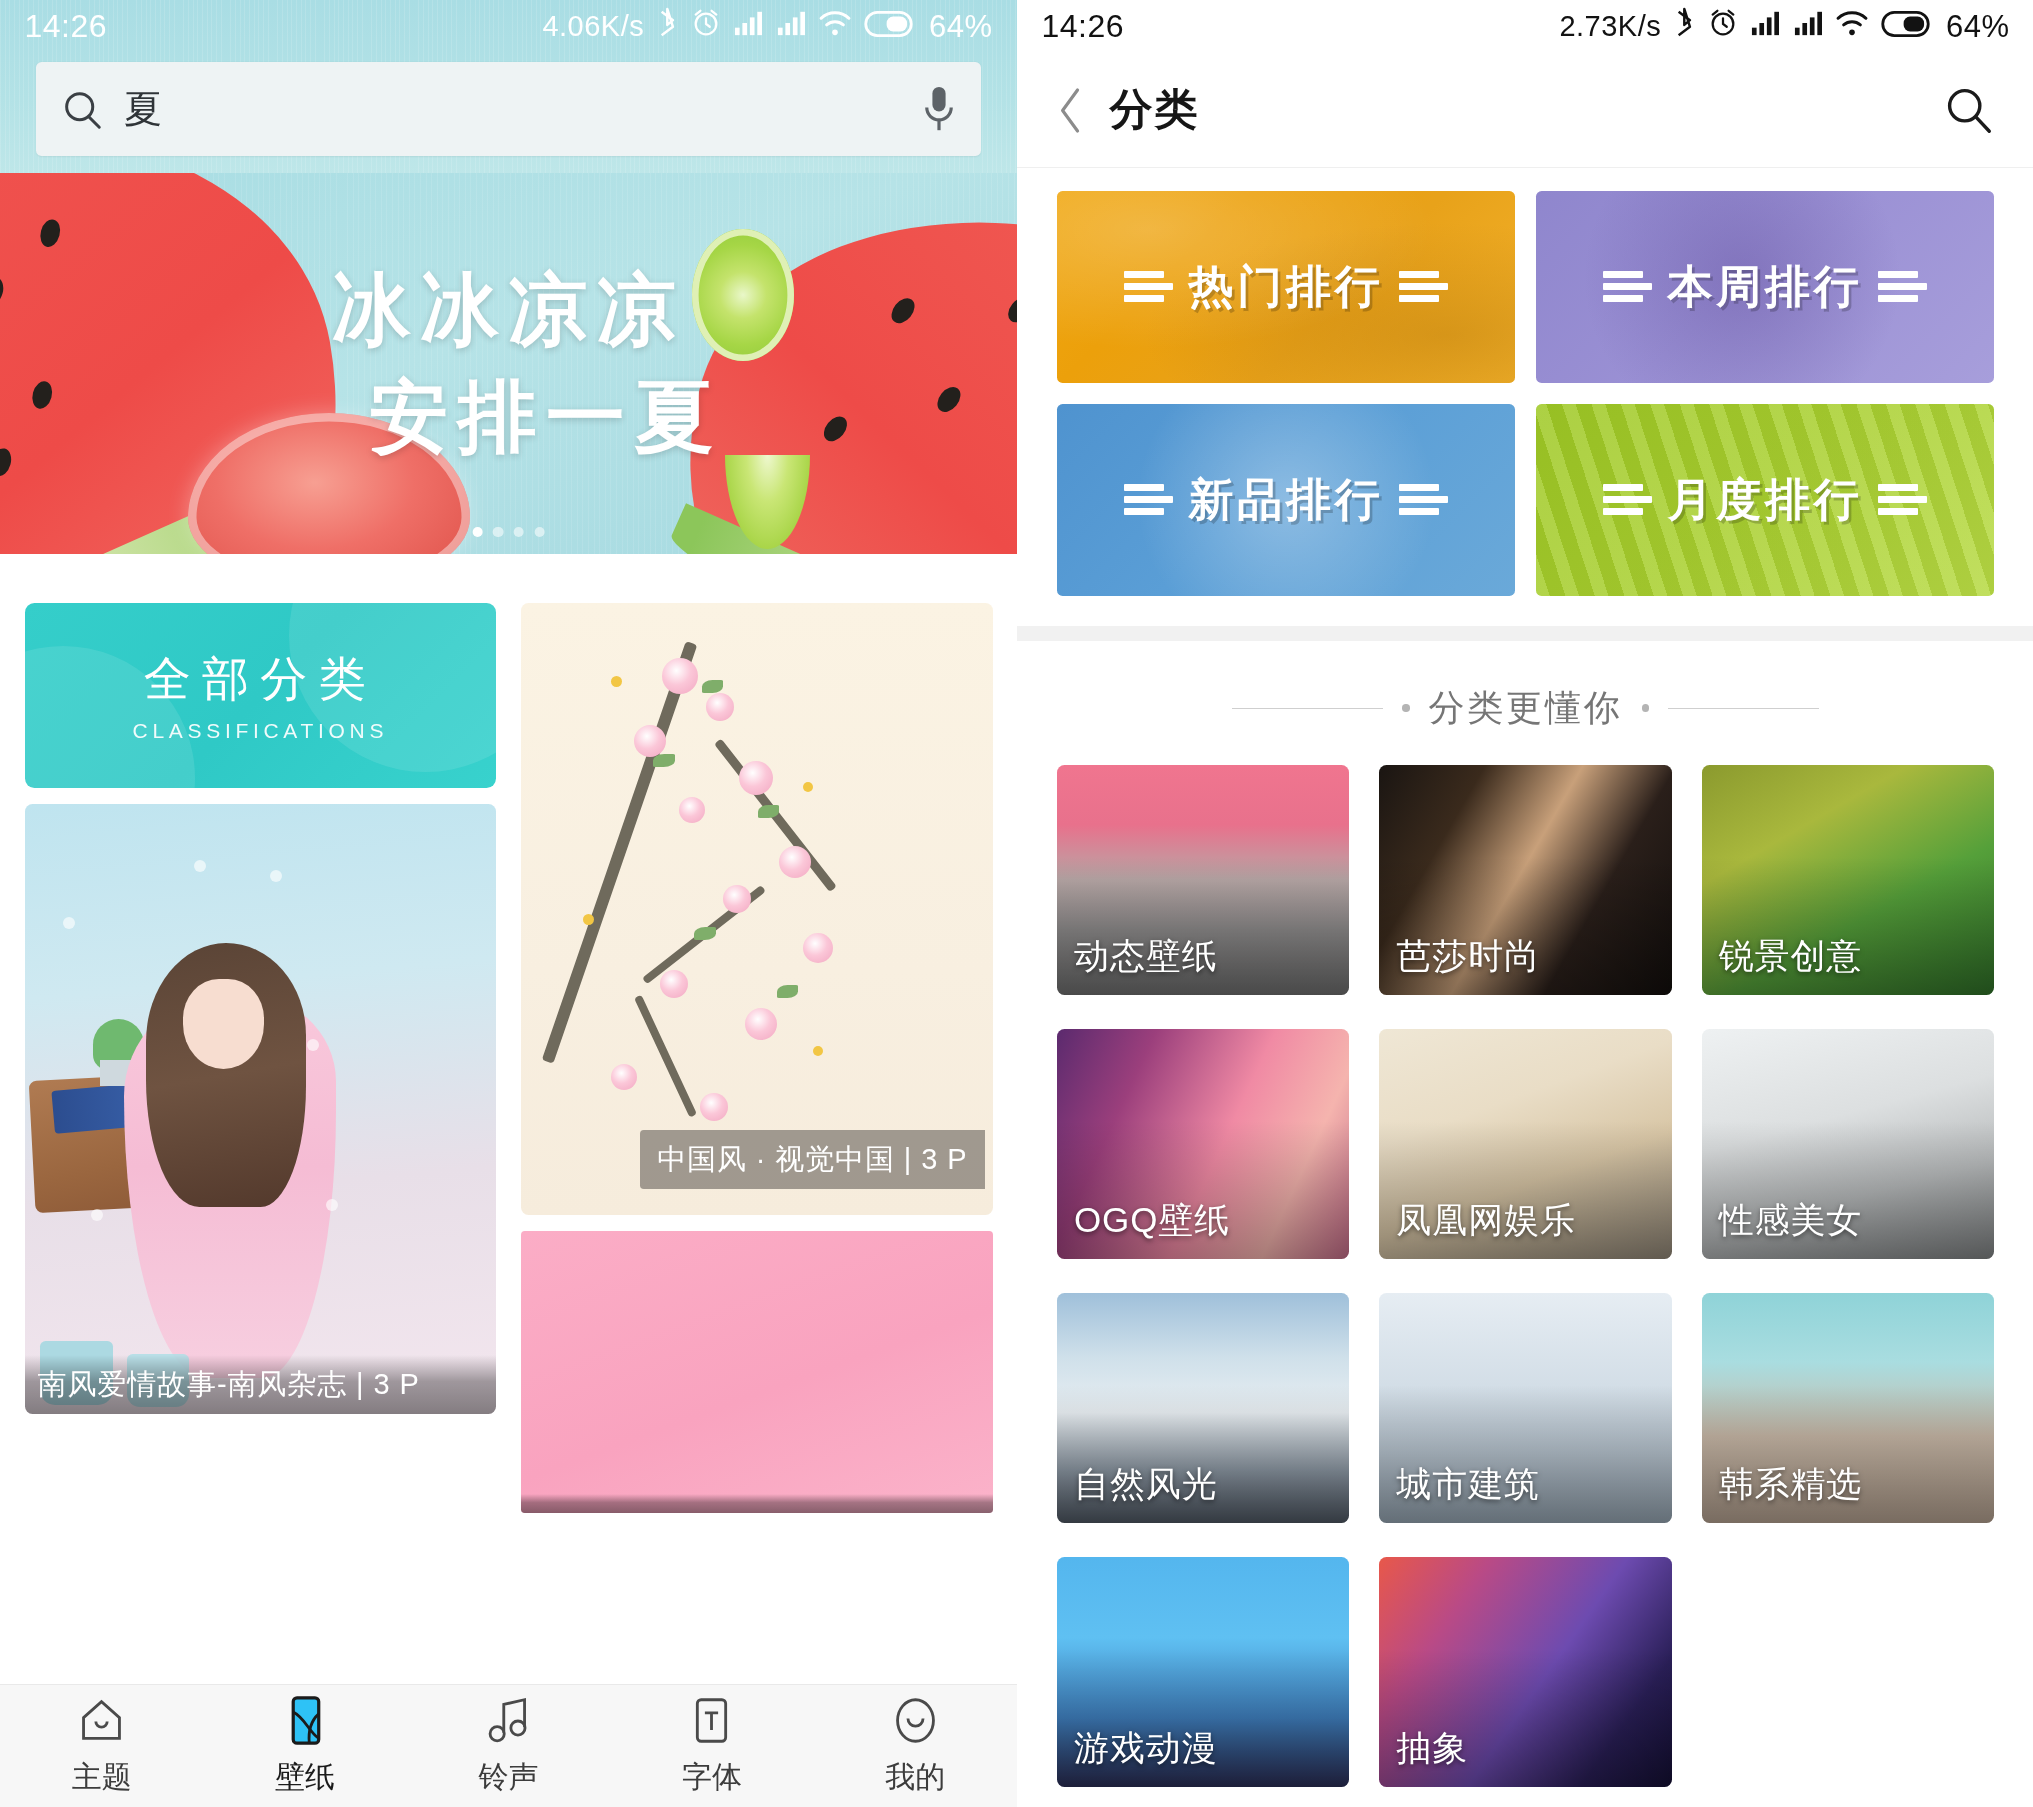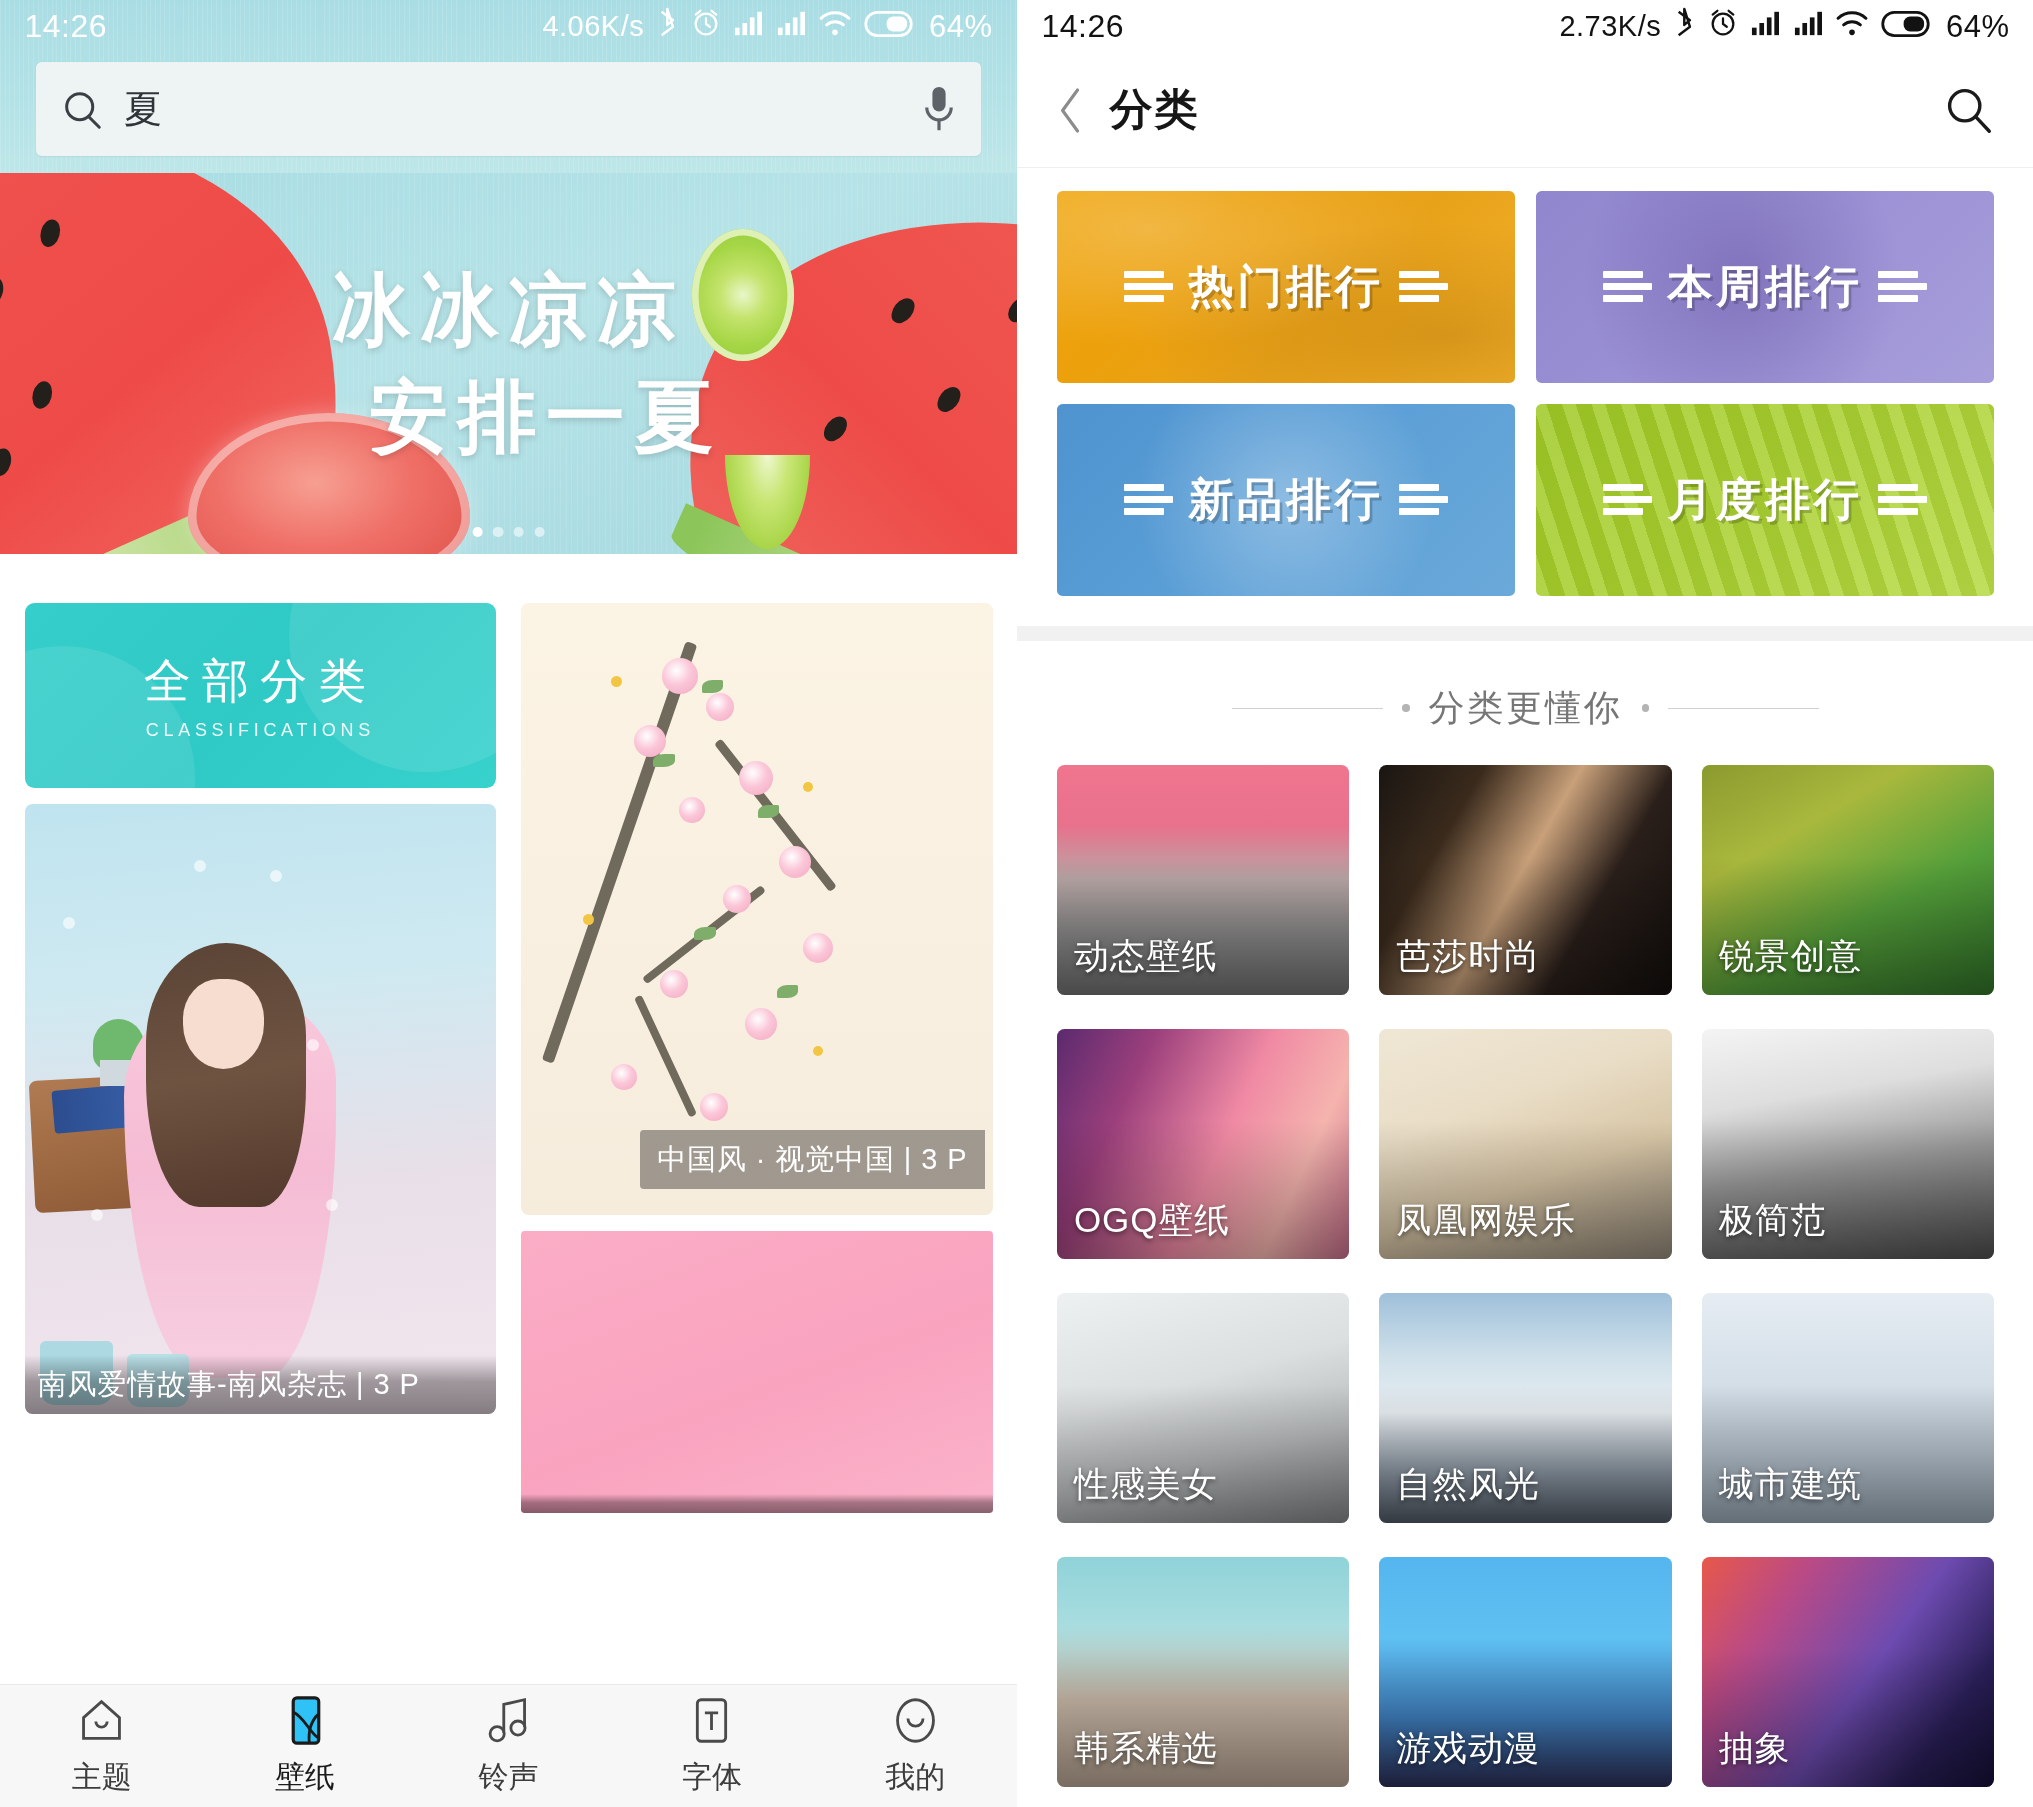--- a/index.html
+++ b/index.html
@@ -124,21 +124,21 @@
   }
   .card-classify .blob1 {
     position:absolute; right:-66px; top:-104px; width:273px; height:273px;
     border-radius:50%; background: rgba(255,255,255,.10);
   }
   .card-classify .blob2 {
     position:absolute; left:-94px; bottom:-122px; width:264px; height:264px;
     border-radius:50%; background: rgba(255,255,255,.10);
   }
   .cc-title { color:#fff; font-size:47px; letter-spacing:11.3px; position:relative; z-index:2; }
-  .cc-sub { color:rgba(255,255,255,.92); font-size:18px; letter-spacing:4.7px; margin-top:7.5px; position:relative; z-index:2; }
+  .cc-sub { color:rgba(255,255,255,.92); font-size:21px; letter-spacing:4.7px; margin-top:7.5px; position:relative; z-index:2; }
 
   .thumb { position: relative; border-radius: 7.5px; overflow: hidden; }
   .thumb .cap {
     position: absolute; left: 0; right: 0; bottom: 0; padding: 9.4px 13px;
     color: #ffffff; font-size: 29px; letter-spacing: 0.9px;
     background: linear-gradient(180deg, rgba(0,0,0,0) 0%, rgba(0,0,0,.34) 45%, rgba(0,0,0,.46) 100%);
     white-space: nowrap; overflow: hidden;
   }
 
   
@@ -666,23 +666,20 @@
       </div>
       <div class="cat c-ruijing">
         <span class="clabel">锐景创意</span>
       </div>
       <div class="cat c-ogq">
         <span class="clabel">OGQ壁纸</span>
       </div>
       <div class="cat c-fenghuang">
         <span class="clabel">凤凰网娱乐</span>
       </div>
-      <div class="cat c-jijian">
-        <span class="clabel">极简范</span>
-      </div>
       <div class="cat c-xingan">
         <span class="clabel">性感美女</span>
       </div>
       <div class="cat c-ziran">
         <span class="clabel">自然风光</span>
       </div>
       <div class="cat c-chengshi">
         <span class="clabel">城市建筑</span>
       </div>
       <div class="cat c-hanxi">

